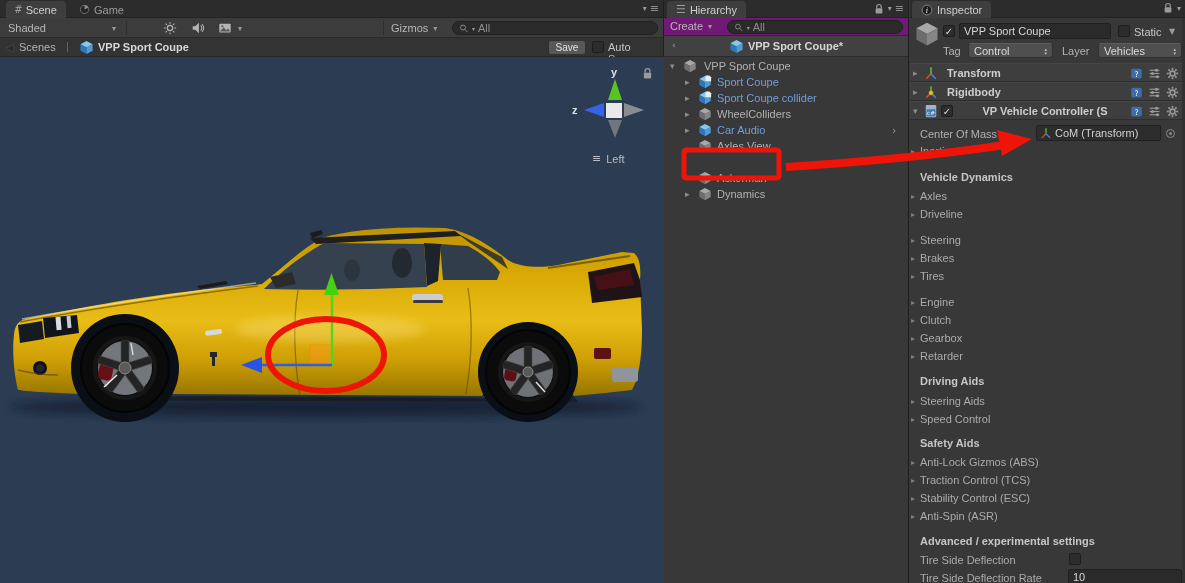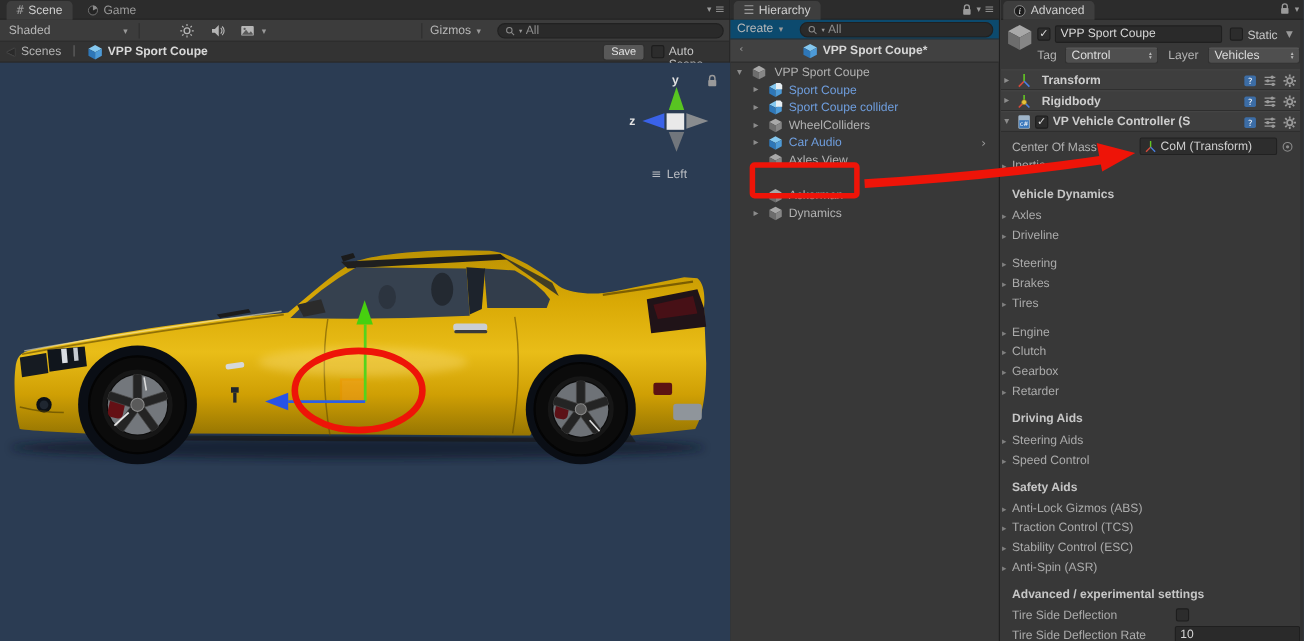--- a/index.html
+++ b/index.html
@@ -41,37 +41,37 @@
   #scene-toolbar { position:absolute; top:18px; left:0; right:0; height:20px; background:#3c3c3c;
                    border-bottom:1px solid #2a2a2a; }
   #breadcrumb-bar { position:absolute; top:38px; left:0; right:0; height:19px; background:#333333;
                     border-bottom:1px solid #262626; }
   #viewport { position:absolute; top:57px; left:0; width:664px; height:526px; background:#2b3c53; }
   .tool-sep { position:absolute; top:3px; width:1px; height:14px; background:#2d2d2d; }
 
   
   #hierarchy-panel { position:absolute; left:664px; top:0; width:245px; height:583px;
                      background:#383838; border-right:1px solid #1f1f1f; }
-  #hier-toolbar { position:absolute; top:18px; left:0; right:0; height:18px; background:#0c4a6e;
+  #hier-toolbar { position:absolute; top:18px; left:0; right:0; height:18px; background:#701a75;
                   border-bottom:1px solid #2a2a2a; }
   #hier-scene-header { position:absolute; top:36px; left:0; right:0; height:21px; background:#414141;
                        border-bottom:1px solid #2a2a2a; display:flex; align-items:center;
                        justify-content:center; gap:4px; color:#d6d6d6; font-weight:bold; }
   .tree-row { position:absolute; left:0; width:245px; height:16px; display:flex; align-items:center; }
   .tree-row.sel { background:#4c4c4c; }
   .tlabel { color:#b2b2b2; }
   .tlabel.blue { color:#6f9ede; }
 
   
   #inspector-panel { position:absolute; left:910px; top:0; width:275px; height:583px; background:#383838; }
   #insp-scroll-edge { position:absolute; right:0; top:18px; width:3px; bottom:0; background:#313131; }
   .comp-row { position:absolute; left:0; width:272px; height:19px; background:#3e3e3e;
               border-bottom:1px solid #2e2e2e; border-top:1px solid #454545;
               display:flex; align-items:center; }
-  .comp-row b { color:#cdcdcd; white-space:nowrap; overflow:hidden; }
+  .comp-row b { color:#cdcdcd; white-space:nowrap; overflow:hidden;text-align:center; }
   .hicons { position:absolute; right:3px; top:3px; display:flex; gap:5px; align-items:center; }
   .fold-row { position:absolute; left:0; height:14px; display:flex; align-items:center; }
   .fold-row .tri { position:absolute; left:1px; font-size:8px; color:#7f7f7f; }
   .fold-row span.lbl { margin-left:10px; color:#ababab; }
   .sec-title { position:absolute; left:10px; font-weight:bold; color:#c6c6c6; }
   .objfield { position:absolute; background:#2d2d2d; border:1px solid #212121; border-radius:2px;
               height:16px; display:flex; align-items:center; gap:3px; padding:0 3px; color:#cfcfcf; }
   .picker { width:9px; height:9px; border:1px solid #8a8a8a; border-radius:50%;
             display:inline-flex; align-items:center; justify-content:center; }
   .picker::after { content:""; width:3px; height:3px; background:#8a8a8a; border-radius:50%; }
@@ -475,21 +475,21 @@
     <span class="tlabel abs" style="left:53px">Dynamics</span>
   </div>
 </div>
 
 <div id="inspector-panel">
   <div class="tabstrip">
     <div class="tab" style="left:2px">
       <svg class="ic" width="12" height="12">
           <use href="#sym-info"></use>
         </svg>
-      <span>Advanced</span>
+      <span>Inspector</span>
     </div>
     <div class="strip-icons">
       <svg class="ic" width="12" height="12">
           <use href="#sym-lock"></use>
         </svg>
       <span class="caret">▾</span>
     </div>
   </div>
 
   <svg class="ic abs" style="left:4px;top:21px" width="26" height="26">

